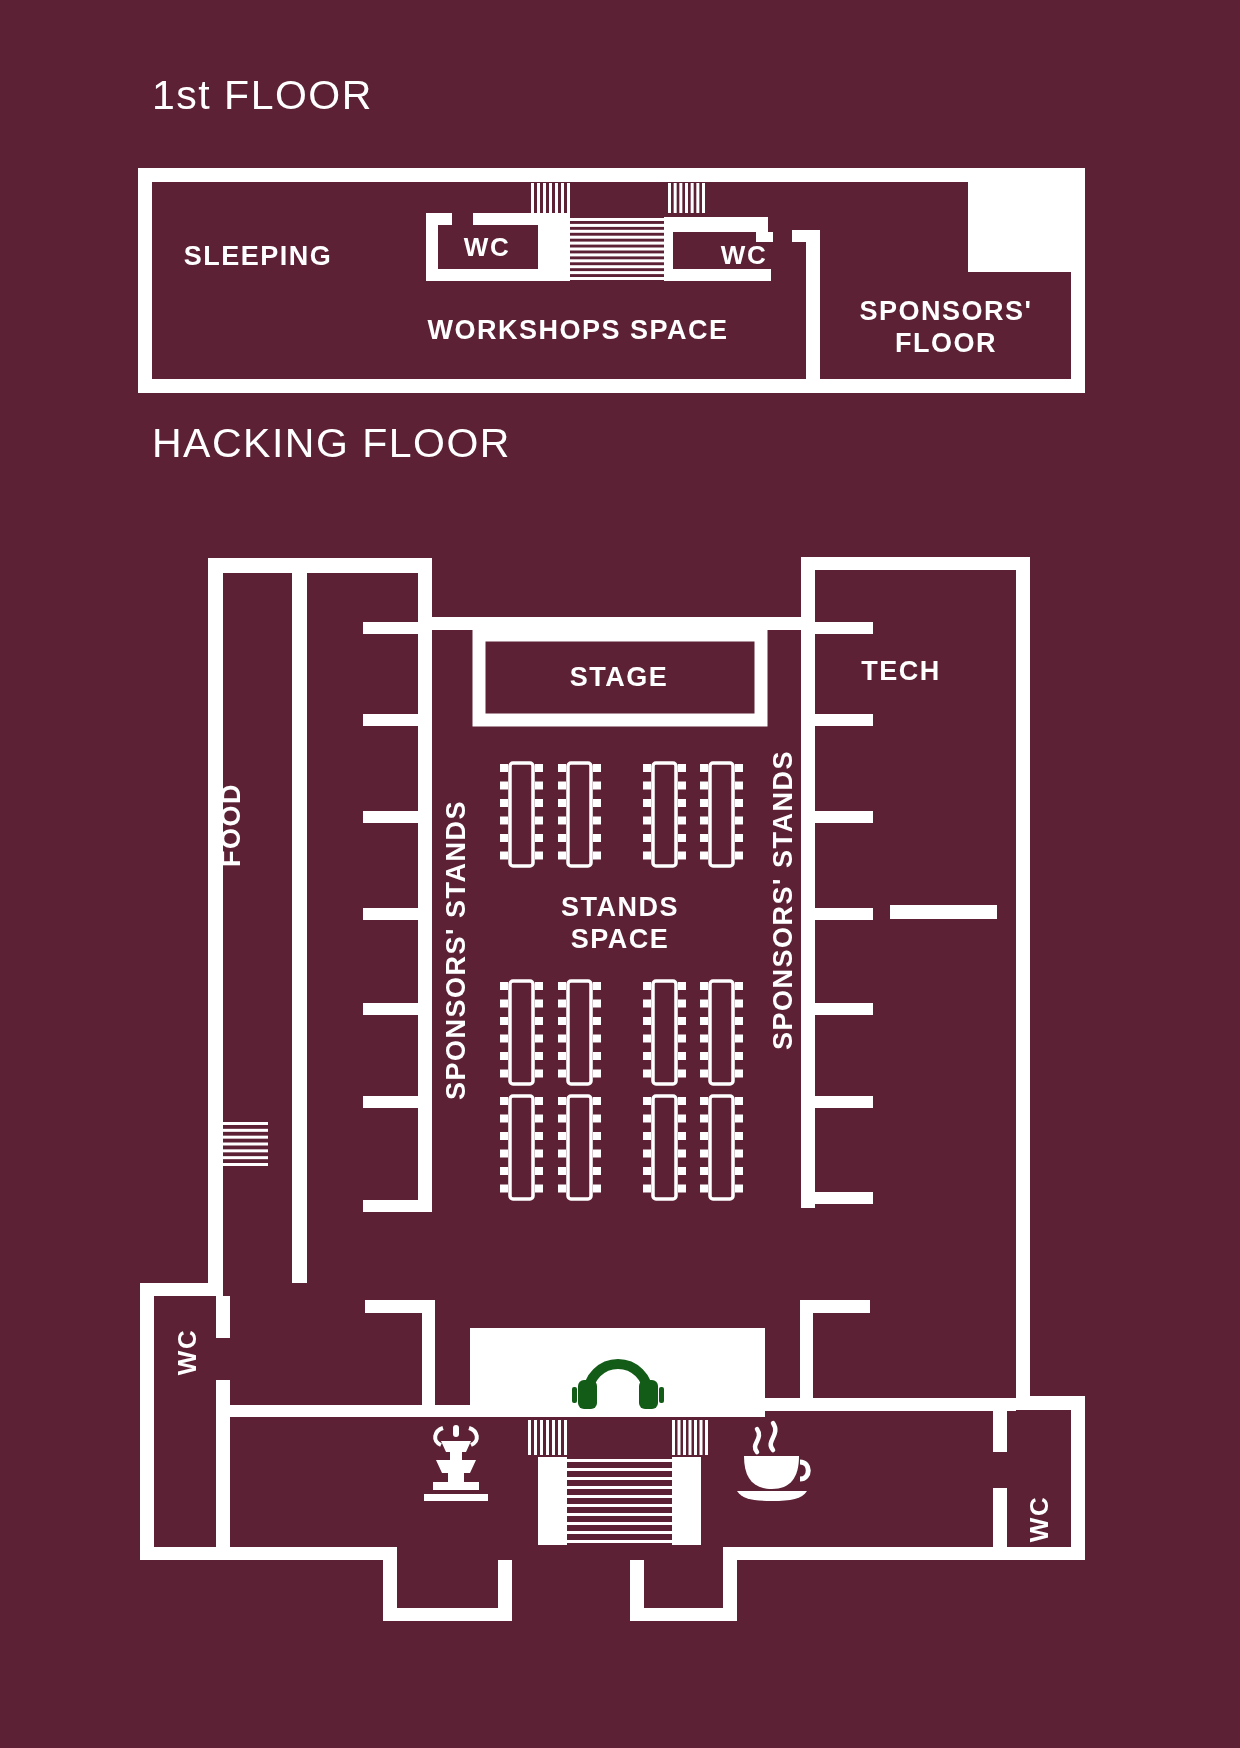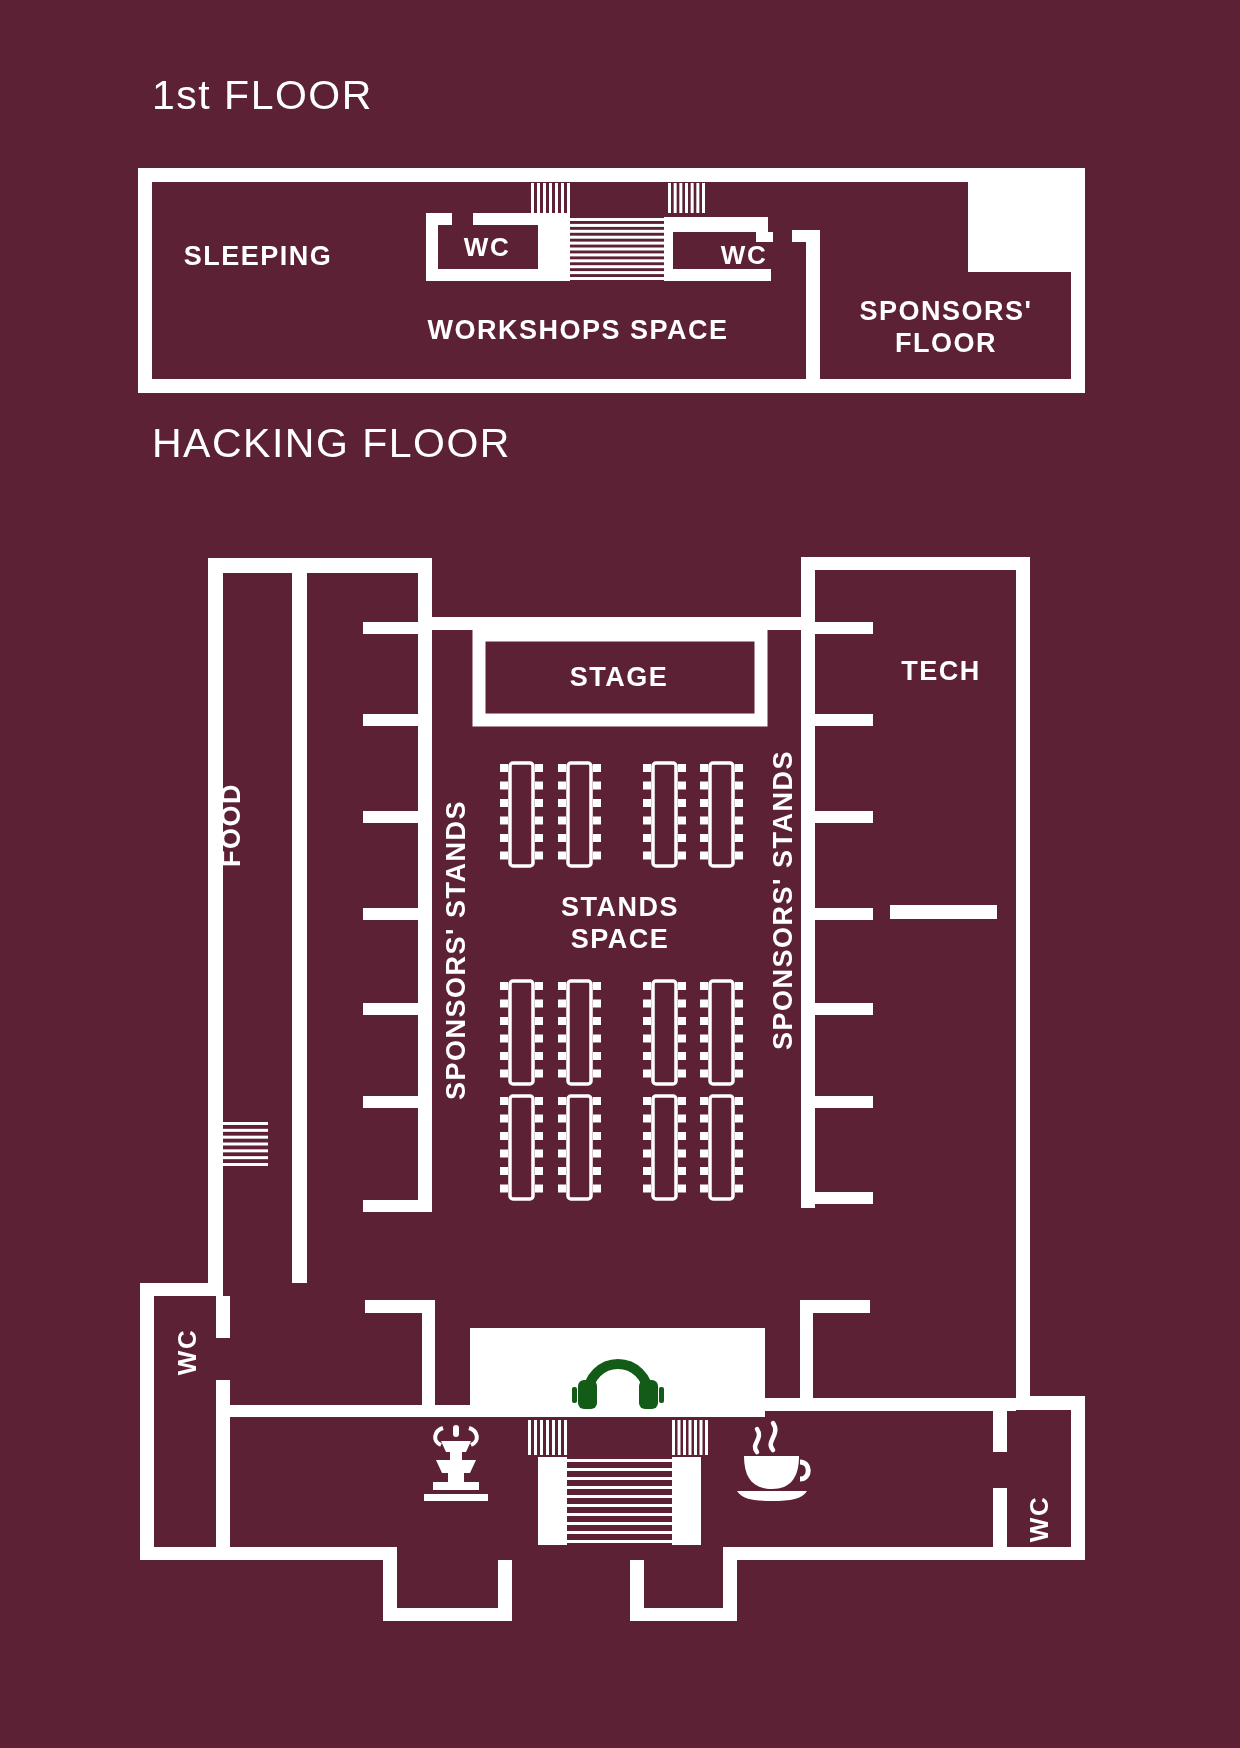--- a/index.html
+++ b/index.html
@@ -413,20 +413,20 @@
   <div class="title" style="left:152px;top:72px">1st FLOOR</div>
   <div class="title" style="left:152px;top:420px">HACKING FLOOR</div>
 
   <div class="lbl" style="left:258px;top:256px">SLEEPING</div>
   <div class="lbl small" style="left:487px;top:247px">WC</div>
   <div class="lbl small" style="left:744px;top:255px">WC</div>
   <div class="lbl" style="left:578px;top:330px">WORKSHOPS SPACE</div>
   <div class="lbl wrap" style="left:946px;top:327px;width:220px">SPONSORS' FLOOR</div>
 
   <div class="lbl" style="left:619px;top:677px">STAGE</div>
-  <div class="lbl" style="left:941px;top:671px">TECH</div>
+  <div class="lbl" style="left:901px;top:671px">TECH</div>
   <div class="lbl rot" style="left:231px;top:825px">FOOD</div>
   <div class="lbl rot" style="left:456px;top:950px">SPONSORS' STANDS</div>
   <div class="lbl rot" style="left:783px;top:900px">SPONSORS' STANDS</div>
   <div class="lbl wrap" style="left:620px;top:923px;width:180px">STANDS SPACE</div>
   <div class="lbl small rot" style="left:187px;top:1352px">WC</div>
   <div class="lbl small rot" style="left:1039px;top:1519px">WC</div>
 </div>
 
 </body></html>

